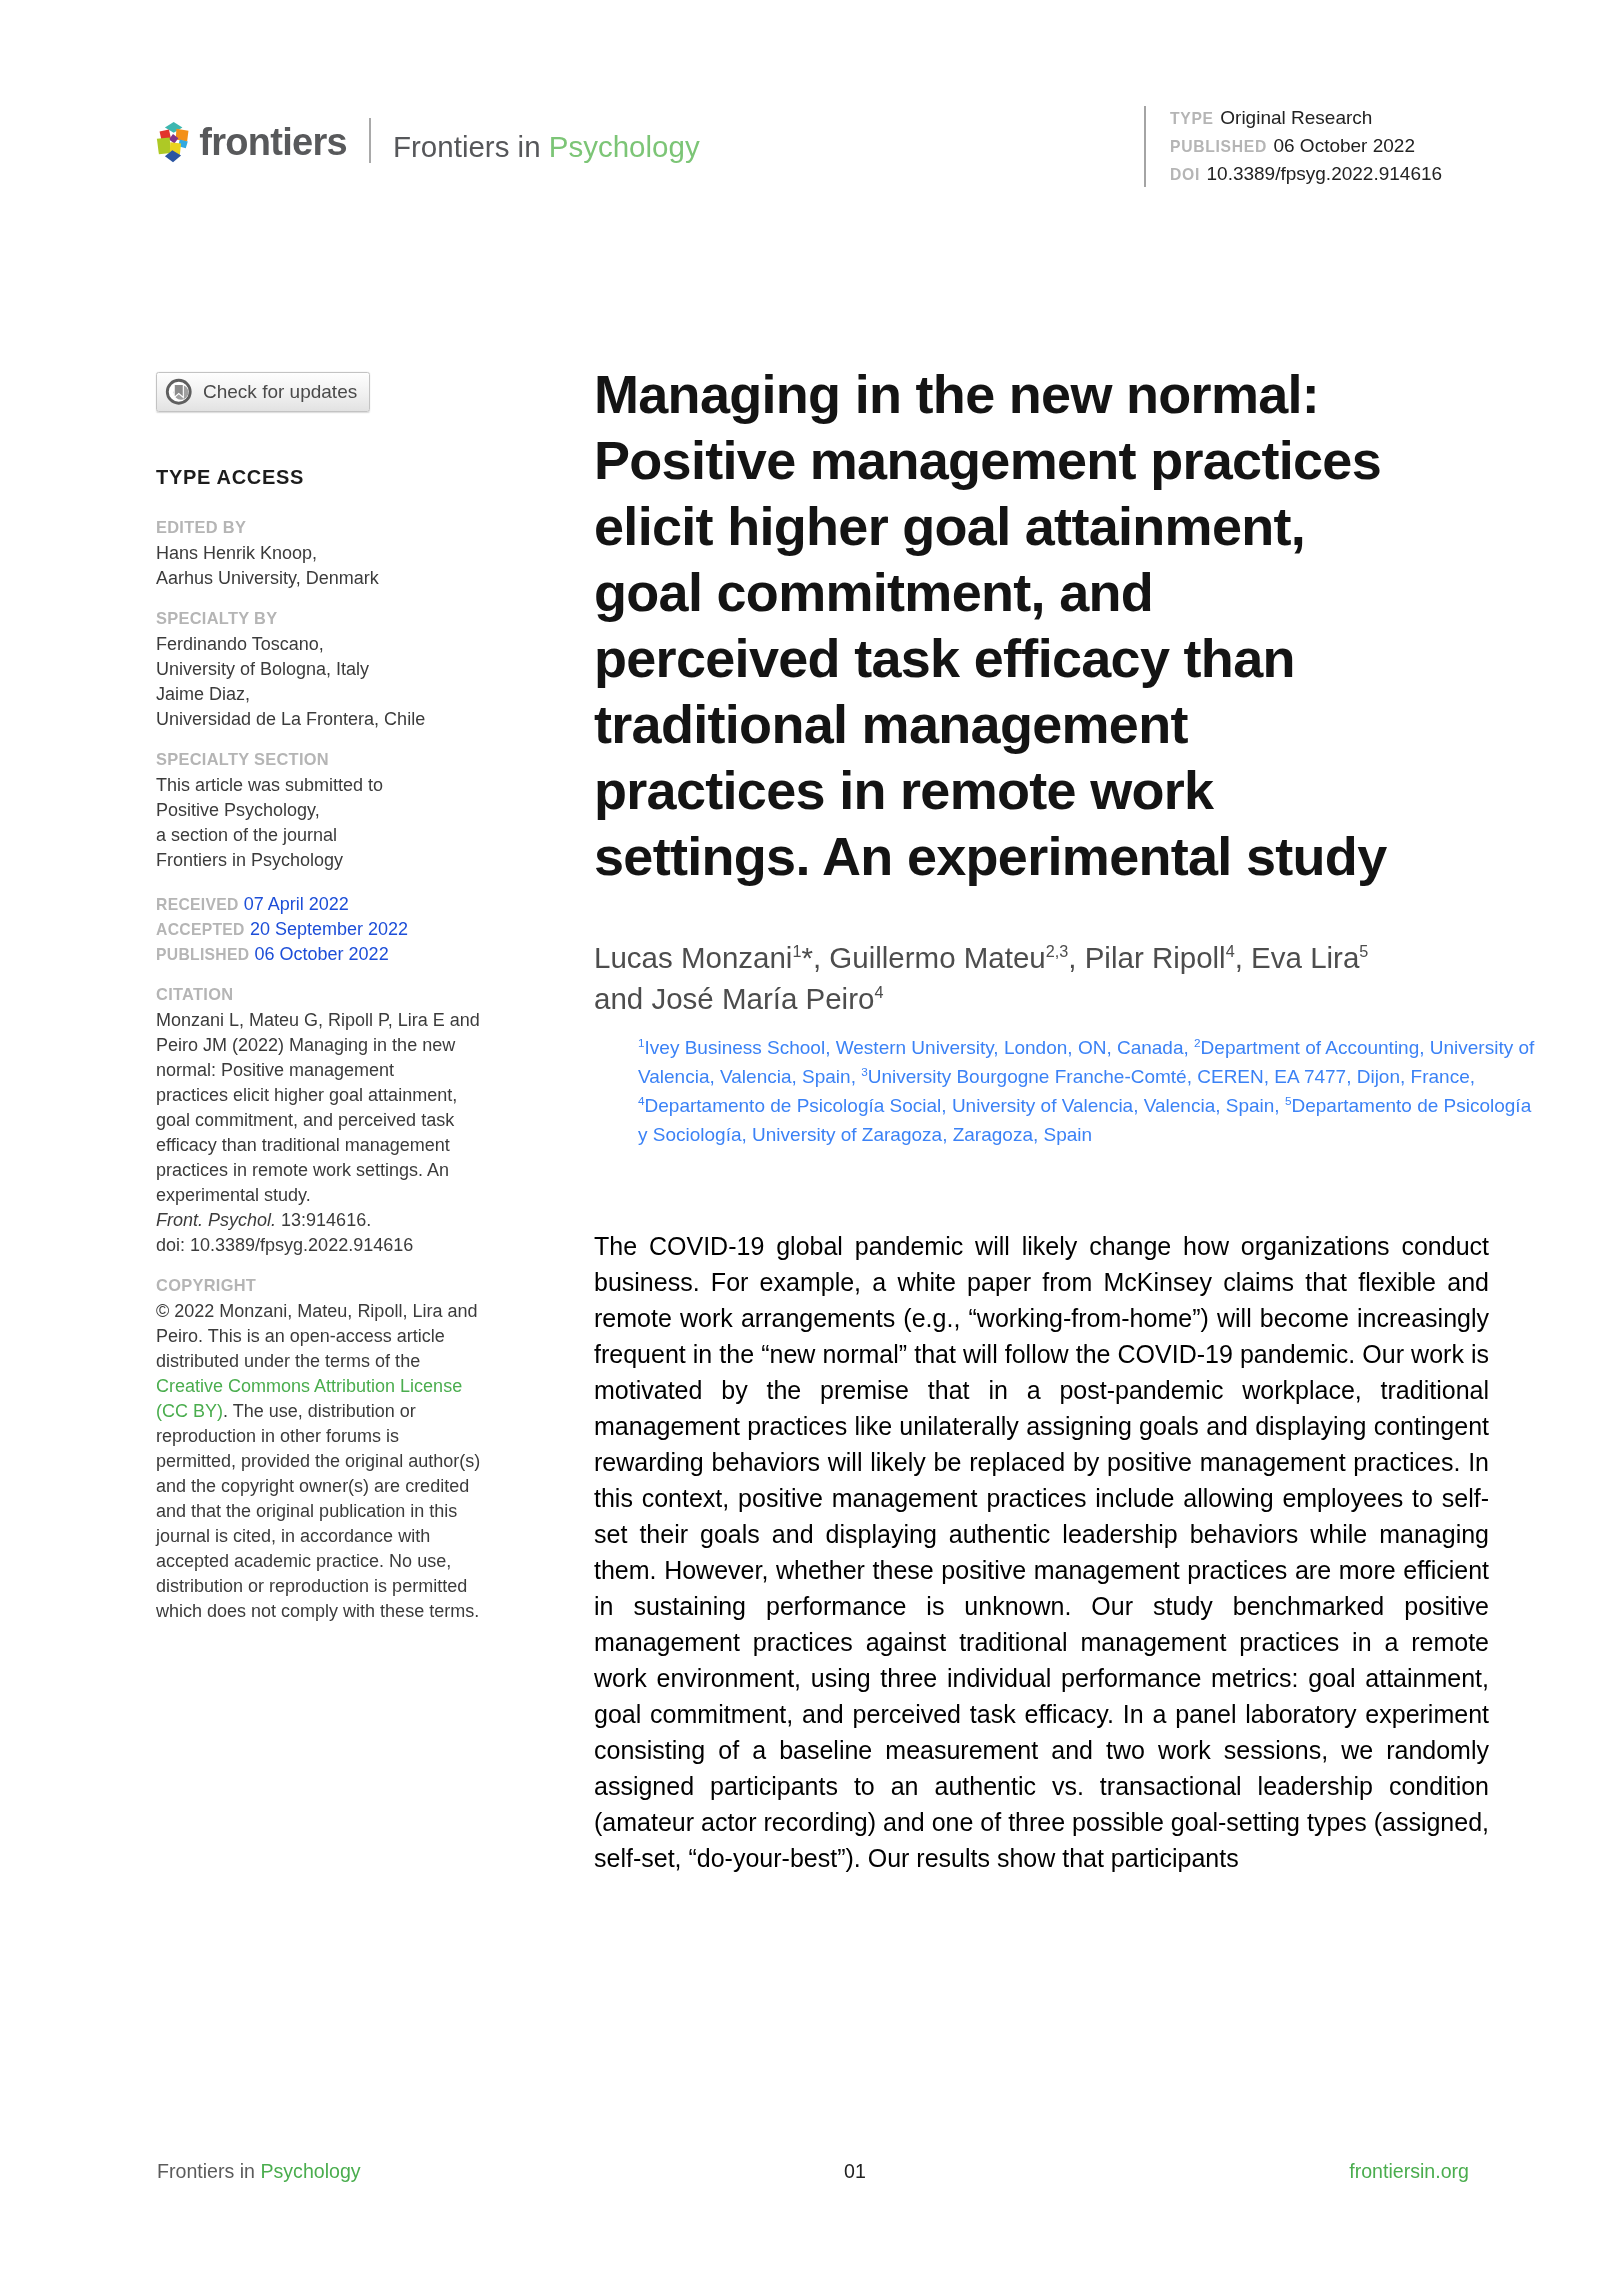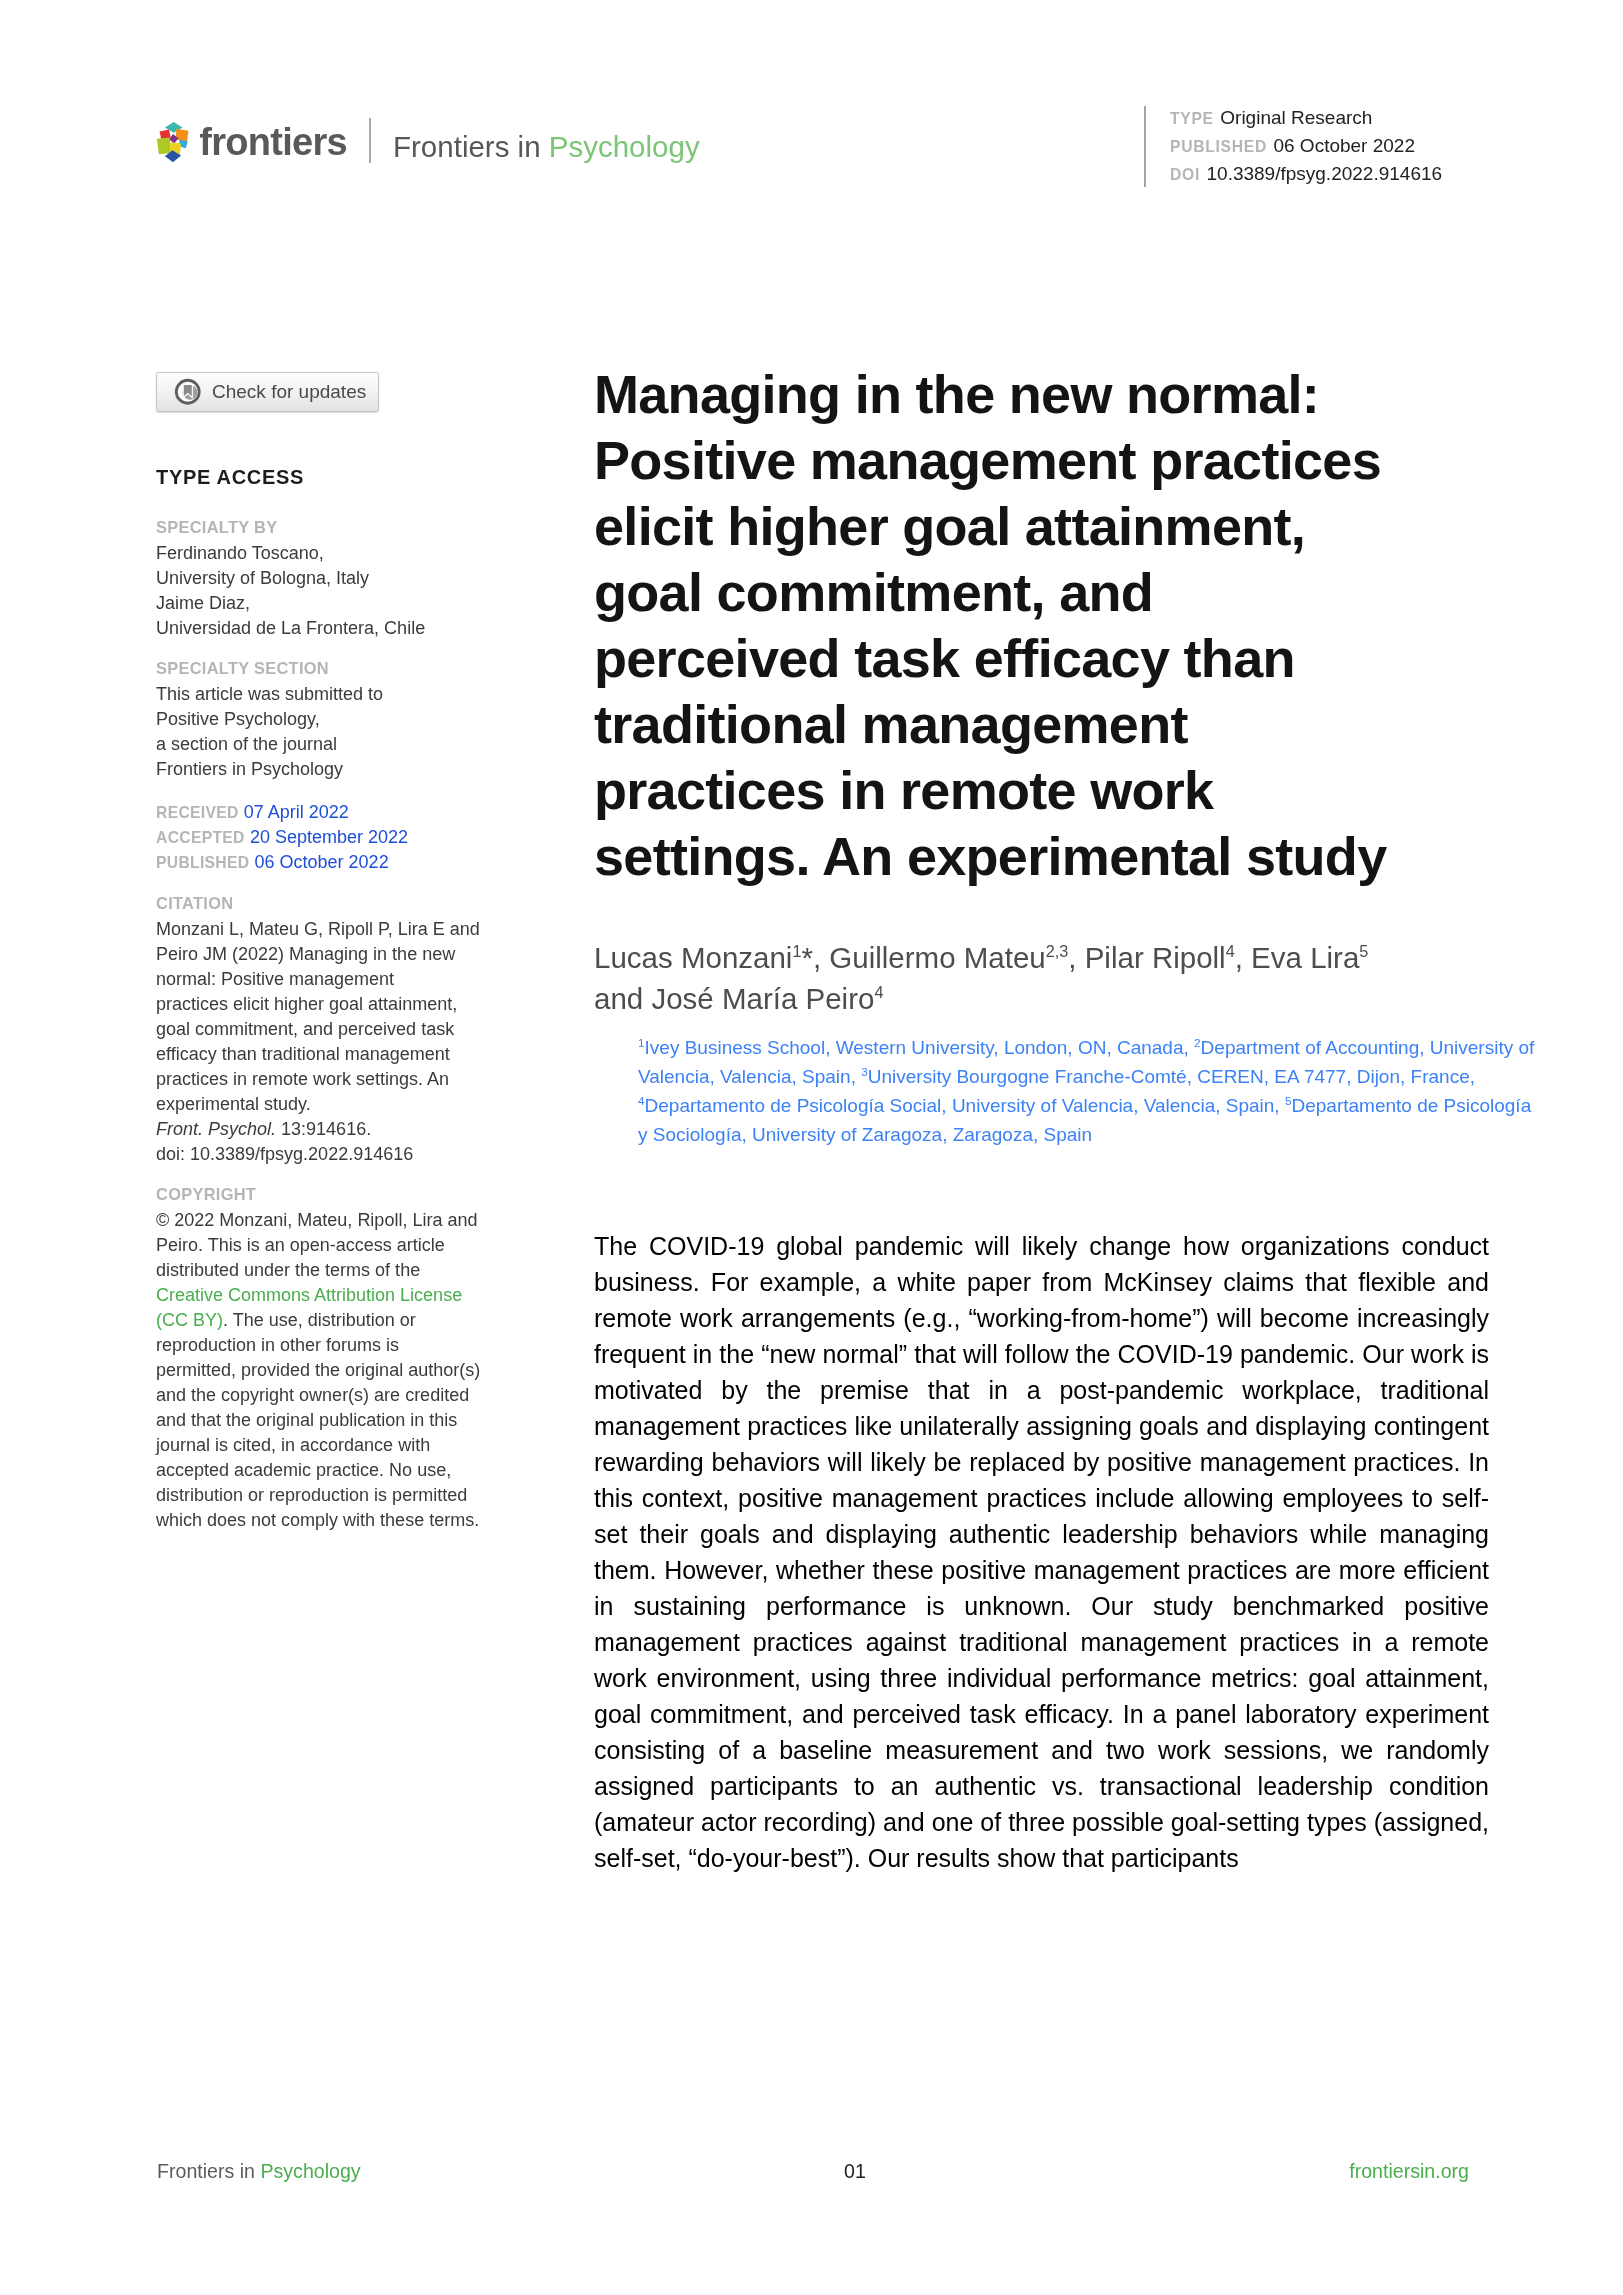--- a/index.html
+++ b/index.html
@@ -20,21 +20,21 @@
   .meta-rows{margin-left:26px;}
   .meta-row{line-height:25px;white-space:nowrap;}
   .meta-label{font-size:15.7px;color:#b5b5b5;font-weight:700;letter-spacing:0.7px;margin-right:6.5px;}
   .meta-value{font-size:19px;color:#222;}
 
   
   .sidebar{position:absolute;left:156px;top:372px;width:327px;}
   .btn-updates{display:flex;align-items:center;width:204px;height:38px;
       border:1.3px solid #c3c3c3;border-radius:2.6px;
       background:linear-gradient(#fefefe,#efefef 60%,#e2e2e2);
-      box-shadow:0 0.7px 1.3px rgba(0,0,0,.15);padding-left:17px;margin-bottom:54px;cursor:pointer;}
+      box-shadow:0 0.7px 1.3px rgba(0,0,0,.15);padding-left:8px;margin-bottom:54px;cursor:pointer;}
   .btn-updates span{font-size:19px;color:#4a4a4a;margin-left:10.5px;}
   .open-access{font-size:20px;font-weight:700;color:#1c1c1c;letter-spacing:0.7px;margin-bottom:29px;}
   .s-section{margin-bottom:18.3px;}
   .s-label{font-size:16.4px;color:#b5b5b5;font-weight:700;letter-spacing:0.3px;margin-bottom:3.9px;}
   .s-body{font-size:18px;color:#3b3b3b;line-height:25px;white-space:pre-line;}
   .s-body-flow{font-size:18px;color:#3b3b3b;line-height:25px;}
   .date-row{font-size:18px;line-height:25px;}
   .date-row .s-inline-label{font-size:15.7px;color:#b5b5b5;font-weight:700;letter-spacing:0.3px;margin-right:5.2px;}
   .date-row .s-value{color:#1d4ed8;}
 
@@ -95,20 +95,25 @@
       <svg width="27.5" height="27.5" viewBox="0 0 48 48">
         <circle cx="24" cy="24" r="20" fill="#ffffff" stroke="#5f5f5f" stroke-width="5"></circle>
         <circle cx="28" cy="25" r="13" fill="#a0a0a0"></circle>
         <path d="M16 11 h16 v23 l-8 -7 l-8 7 z" fill="#8b8b8b" stroke="#ffffff" stroke-width="2"></path>
       </svg>
       <span>Check for updates</span>
     </div>
 
     <div class="open-access">TYPE ACCESS</div>
 
+    <div class="s-section">
+      <div class="s-label">EDITED BY</div>
+      <div class="s-body">Hans Henrik Knoop,
+Aarhus University, Denmark</div>
+    </div>
 
     <div class="s-section">
       <div class="s-label">SPECIALTY BY</div>
       <div class="s-body">Ferdinando Toscano,
 University of Bologna, Italy
 Jaime Diaz,
 Universidad de La Frontera, Chile</div>
     </div>
 
 

